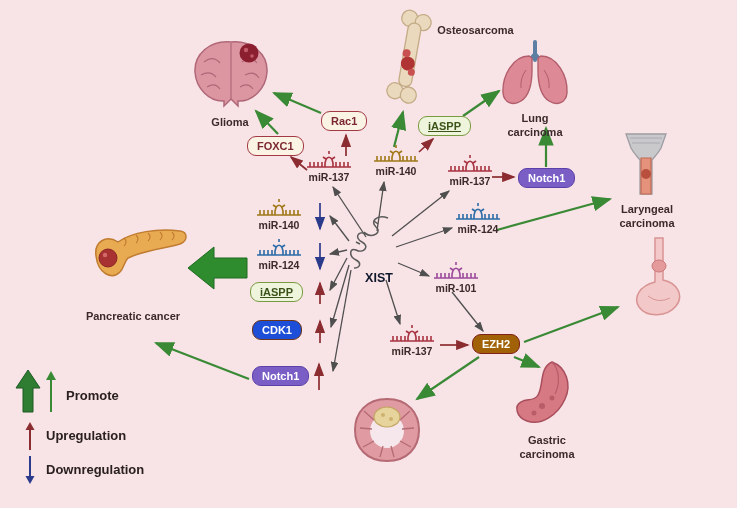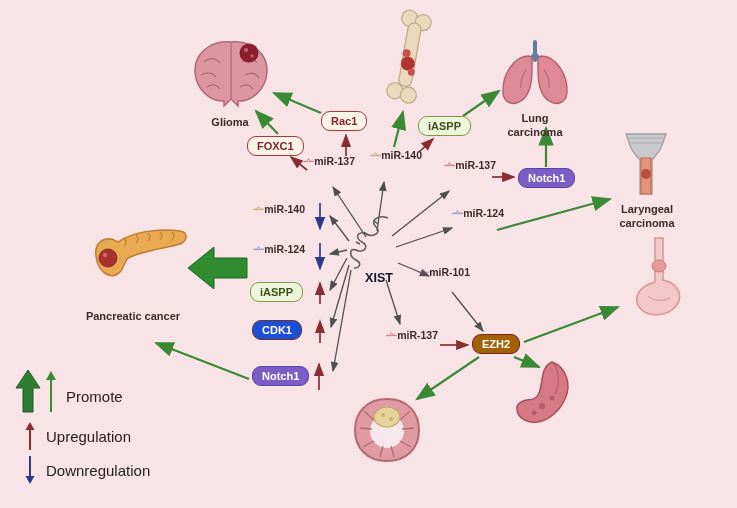--- a/index.html
+++ b/index.html
@@ -1,29 +1,29 @@
 <!DOCTYPE html>
 <html><head>
 <meta charset="utf-8">
 <style>
   html,body{margin:0;padding:0;}
   .canvas{position:relative;width:737px;height:508px;background:#f8e3e6;font-family:"Liberation Sans",sans-serif;overflow:hidden;}
   .overlay{position:absolute;left:0;top:0;z-index:1;}
   .abs{position:absolute;z-index:2;}
   .gene{position:absolute;z-index:3;border-radius:9px;font-size:11px;font-weight:700;padding:3px 9px;text-align:center;line-height:1.1;white-space:nowrap;}
   .gene.cream{background:#fbf3e4;border:1.5px solid #a23a44;color:#7c2830;}
-  .gene.greenbox{background:#eef5dc;border:1.5px solid #7a9a40;color:#3c5218;}
+  .gene.greenbox{background:#eef5dc;border:1.5px solid #7a9a40;color:#3c5218;text-decoration:underline;}
   .gene.purple{background:#7a5ec6;border:1.5px solid #5c42a8;color:#ffffff;}
   .gene.brown{background:#1d4ed8;border:1.5px solid #6e3618;color:#ffffff;}
   .gene.darkred{background:#a16207;border:1.5px solid #802018;color:#ffffff;}
-  .mir{position:absolute;z-index:3;display:flex;flex-direction:row;align-items:center;width:52px;}
+  .mir{position:absolute;z-index:3;display:flex;flex-direction:column;align-items:center;width:52px;}
   .mir .lbl{font-weight:700;font-size:10.5px;color:#3c2a2a;margin-top:1px;white-space:nowrap;}
   .organ-label{position:absolute;z-index:3;font-weight:700;font-size:11px;color:#3c2a2a;text-align:center;line-height:1.25;}
   .xist-label{position:absolute;z-index:3;font-weight:700;font-size:12.5px;color:#0f172a;text-align:center;}
-  .legend-label{position:absolute;z-index:3;font-weight:400;font-size:15px;color:#2a2020;}
+  .legend-label{position:absolute;z-index:3;font-weight:700;font-size:13px;color:#2a2020;}
 </style>
 </head>
 <body>
 
 <div class="canvas">
 
   <svg class="overlay" width="737" height="508">
     <defs>
       <marker id="mGreen" markerWidth="9" markerHeight="7" refX="8" refY="3.5" orient="auto">
           <polygon points="0,0 9,3.5 0,7" fill="#3a8a35"></polygon>
@@ -143,22 +143,24 @@
   </svg>
 
   <svg class="abs" style="left:88px;top:222px" width="104" height="74" viewBox="0 0 104 74">
     <path d="M30,20 C18,12 6,20 8,34 C10,52 24,58 32,50 C36,46 36,40 40,36 C56,28 80,26 92,22 C100,19 100,10 92,9 C70,6 44,10 30,20 Z" fill="#e9ab52" stroke="#c07c30" stroke-width="1.5"></path>
     <path d="M36,16 q4,4 0,8 M48,13 q4,4 0,8 M60,11 q4,4 0,8 M72,10 q4,4 0,8 M84,10 q4,4 0,8" stroke="#c07c30" stroke-width="1.1" fill="none"></path>
     <circle cx="20" cy="36" r="9" fill="#a83232" stroke="#8b2424" stroke-width="1"></circle>
     <circle cx="17" cy="33" r="2.2" fill="#d36a6a"></circle>
   </svg>
 
   <div class="organ-label" style="left:185px;top:116px;width:90px">Glioma</div>
+  <div class="organ-label" style="left:418px;top:24px;width:115px">Osteosarcoma</div>
   <div class="organ-label" style="left:495px;top:112px;width:80px">Lung carcinoma</div>
   <div class="organ-label" style="left:602px;top:203px;width:90px">Laryngeal carcinoma</div>
+  <div class="organ-label" style="left:502px;top:434px;width:90px">Gastric carcinoma</div>
   <div class="organ-label" style="left:78px;top:310px;width:110px">Pancreatic cancer</div>
 
   <div class="gene cream" style="left:247px;top:136px">FOXC1</div>
   <div class="gene cream" style="left:321px;top:111px">Rac1</div>
   <div class="gene greenbox" style="left:418px;top:116px">iASPP</div>
   <div class="gene purple" style="left:518px;top:168px">Notch1</div>
   <div class="gene greenbox" style="left:250px;top:282px">iASPP</div>
   <div class="gene brown" style="left:252px;top:320px">CDK1</div>
   <div class="gene purple" style="left:252px;top:366px">Notch1</div>
   <div class="gene darkred" style="left:472px;top:334px">EZH2</div>
@@ -236,21 +238,21 @@
         <g stroke="#2b6ca8" fill="none" stroke-width="1.6">
           <path d="M1,17 H45"></path>
           <path d="M4,17 V12 M8,17 V12 M12,17 V12 M16,17 V12 M30,17 V12 M34,17 V12 M38,17 V12 M42,17 V12"></path>
           <path d="M19,17 C18,4 28,4 27,17"></path>
           <path d="M20,9 L17,7 M26,9 L29,7 M23,4 V1"></path>
         </g>
       </svg>
     <div class="lbl">miR-124</div>
   </div>
 
-  <div class="mir" style="left:418px;top:261px">
+  <div class="mir" style="left:430px;top:261px">
     <svg width="46" height="20" viewBox="0 0 46 20">
         <g stroke="#9b4a9b" fill="none" stroke-width="1.6">
           <path d="M1,17 H45"></path>
           <path d="M4,17 V12 M8,17 V12 M12,17 V12 M16,17 V12 M30,17 V12 M34,17 V12 M38,17 V12 M42,17 V12"></path>
           <path d="M19,17 C18,4 28,4 27,17"></path>
           <path d="M20,9 L17,7 M26,9 L29,7 M23,4 V1"></path>
         </g>
       </svg>
     <div class="lbl">miR-101</div>
   </div>

